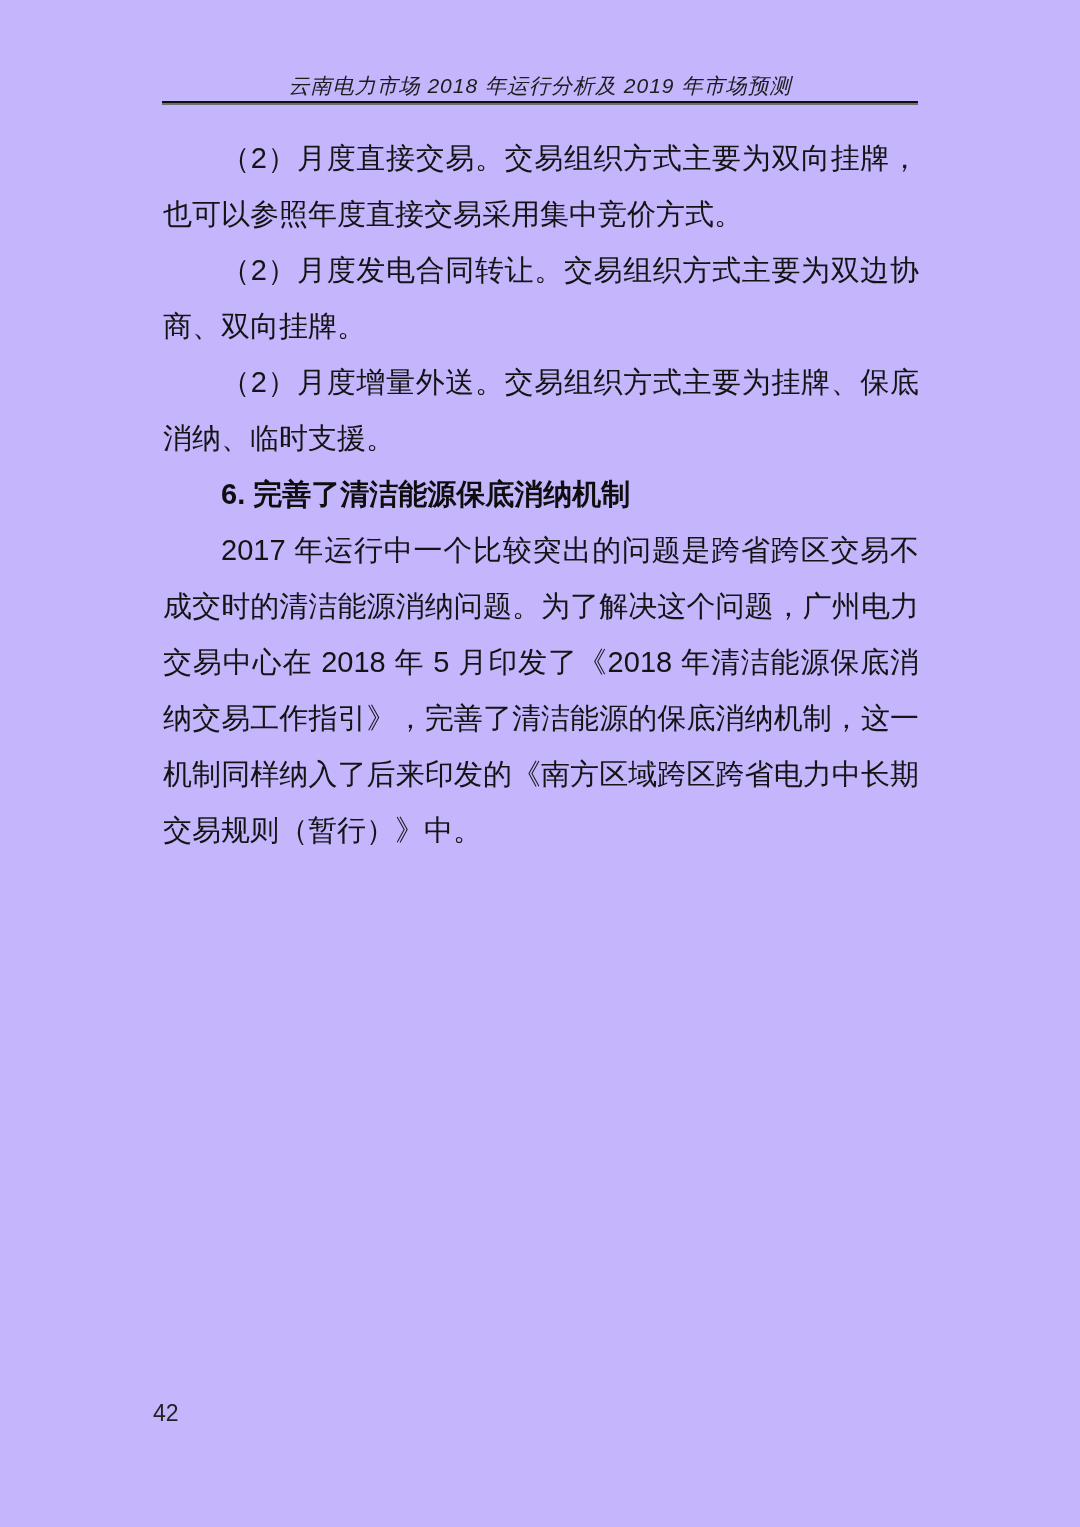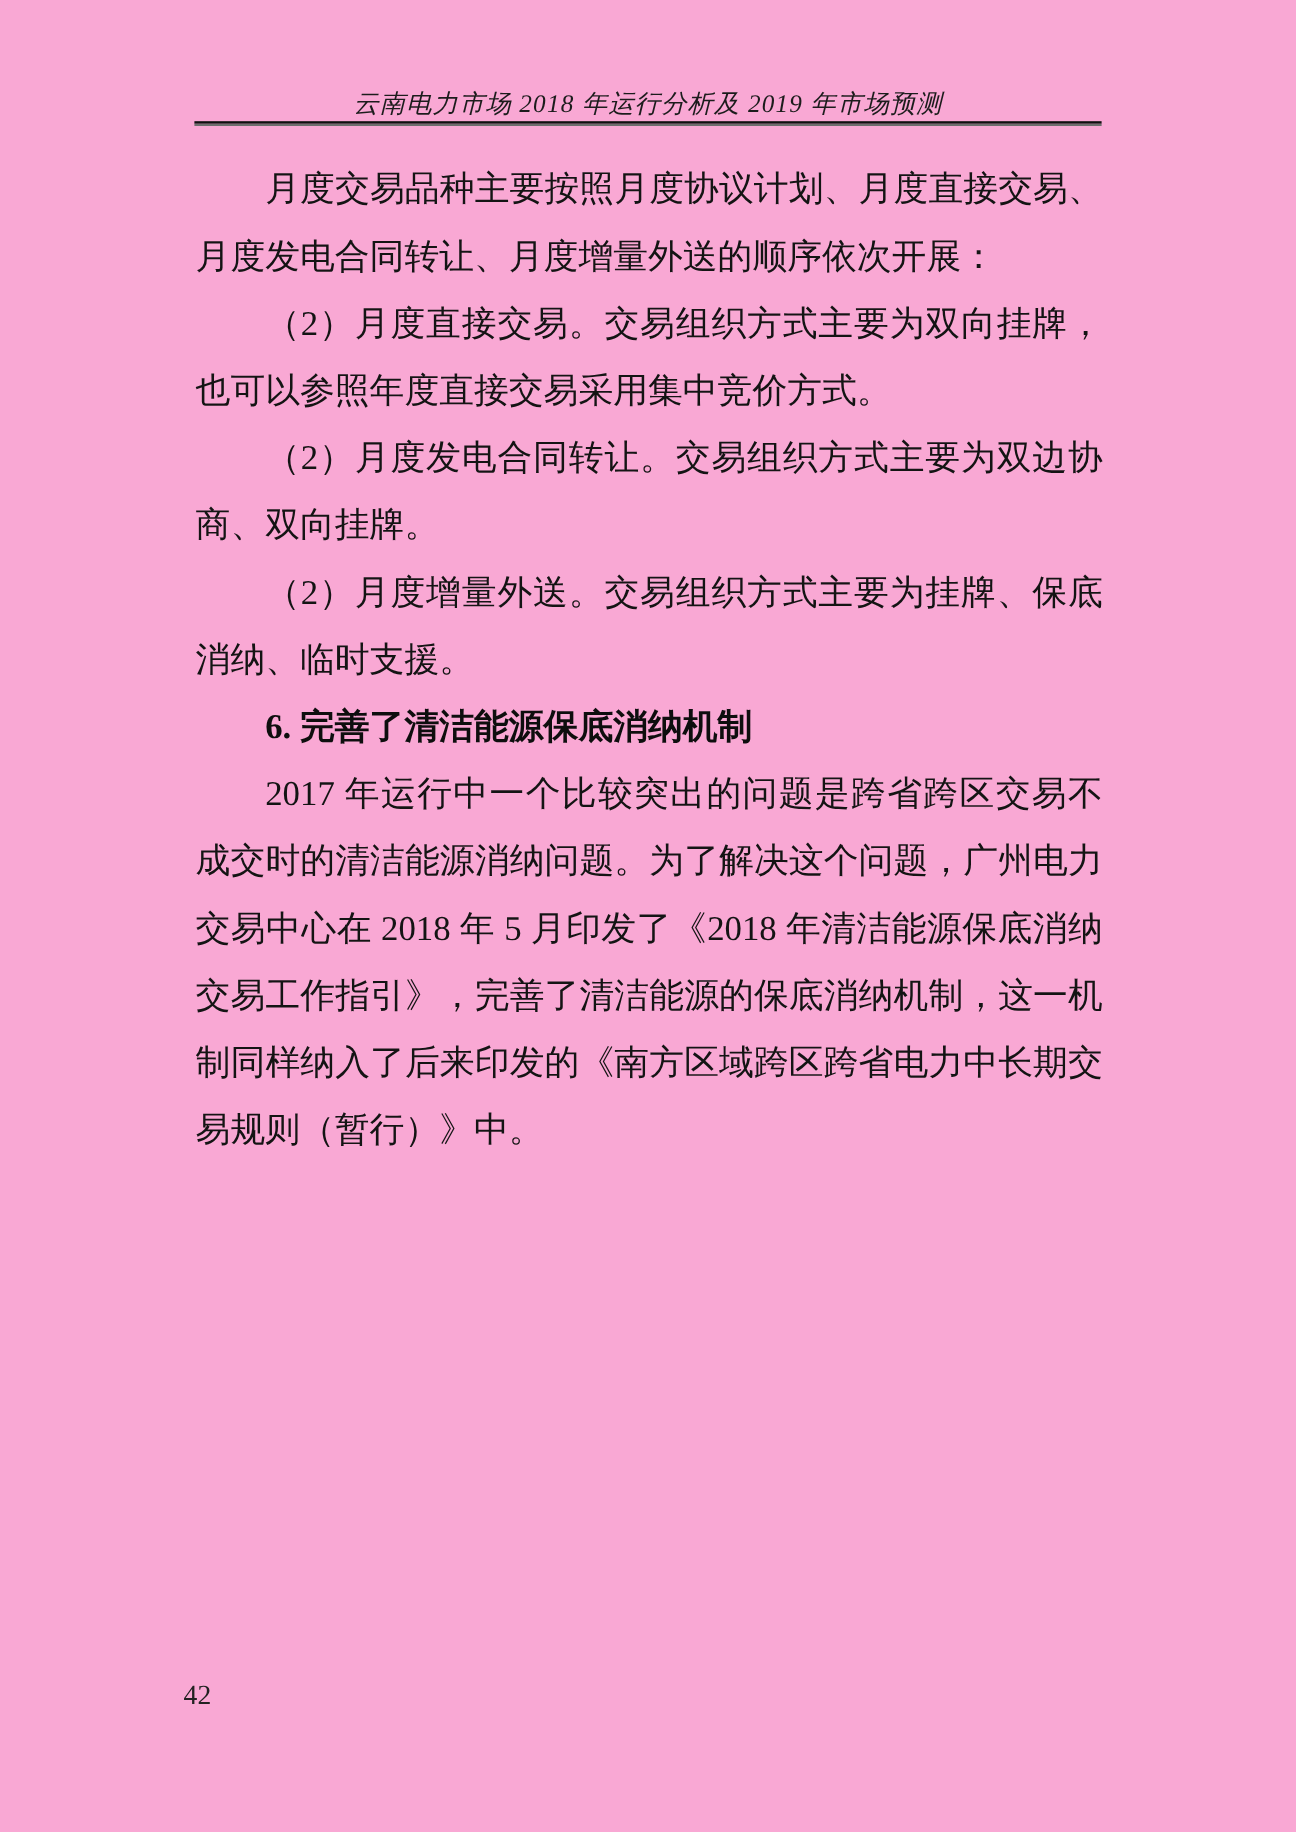--- a/index.html
+++ b/index.html
@@ -4,23 +4,23 @@
 <style>
   html, body {
     margin: 0;
     padding: 0;
     background: #ffffff;
   }
   .page {
     position: relative;
     width: 1080px;
     height: 1527px;
-    background: #f9a8d4;
+    background: #c4b5fd;
     overflow: hidden;
-    font-family: Liberation Serif, serif;
+    font-family: Liberation Sans, sans-serif;
     color: #171717;
   }
   .running-head {
     position: absolute;
     top: 72px;
     left: 162px;
     width: 756px;
     text-align: center;
     font-size: 21px;
     font-style: italic;
@@ -68,21 +68,20 @@
 </head>
 <body>
 
 <div class="page">
 
   <div class="running-head">云南电力市场 2018 年运行分析及 2019 年市场预测</div>
 
   <div class="header-rule"></div>
 
   <div class="body-text">
-    <p>月度交易品种主要按照月度协议计划、月度直接交易、月度发电合同转让、月度增量外送的顺序依次开展：</p>
     <p>（2）月度直接交易。交易组织方式主要为双向挂牌，也可以参照年度直接交易采用集中竞价方式。</p>
     <p>（2）月度发电合同转让。交易组织方式主要为双边协商、双向挂牌。</p>
     <p>（2）月度增量外送。交易组织方式主要为挂牌、保底消纳、临时支援。</p>
     <p class="section-heading">6. 完善了清洁能源保底消纳机制</p>
     <p>2017 年运行中一个比较突出的问题是跨省跨区交易不成交时的清洁能源消纳问题。为了解决这个问题，广州电力交易中心在 2018 年 5 月印发了《2018 年清洁能源保底消纳交易工作指引》，完善了清洁能源的保底消纳机制，这一机制同样纳入了后来印发的《南方区域跨区跨省电力中长期交易规则（暂行）》中。</p>
   </div>
 
   <div class="page-number">42</div>
 
 </div>

